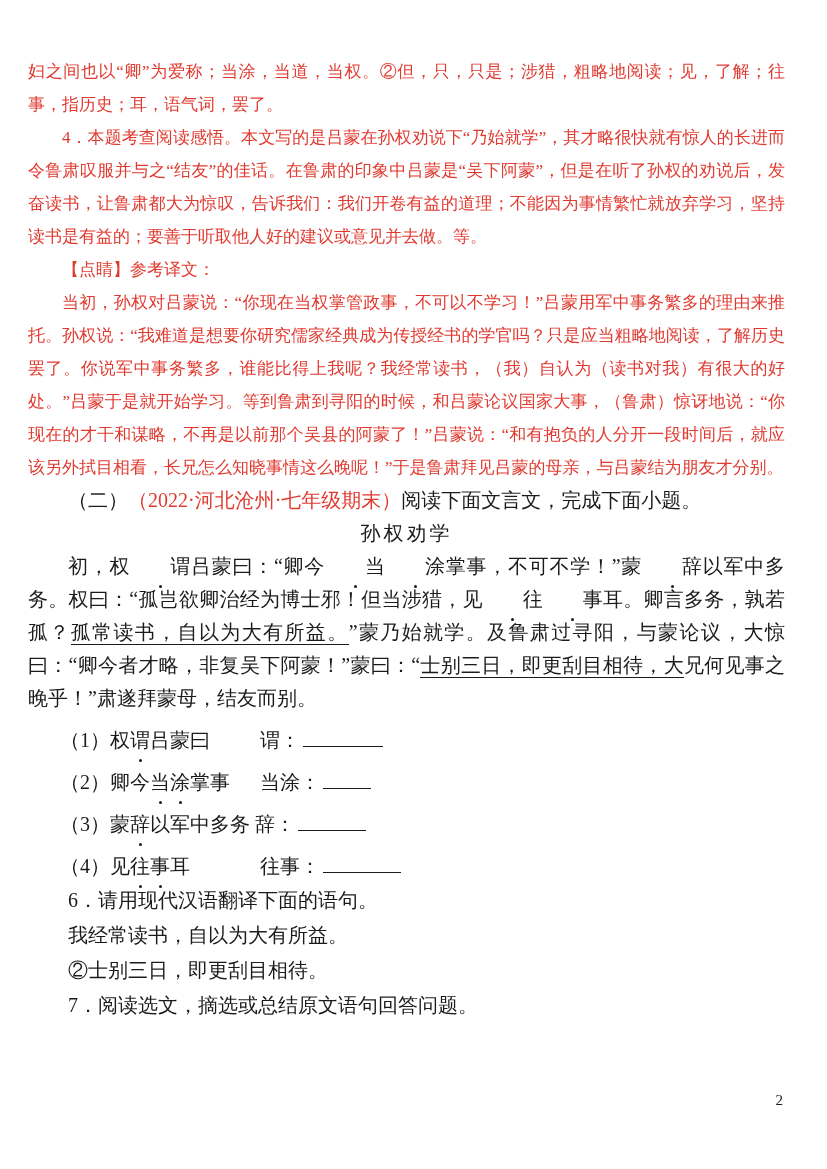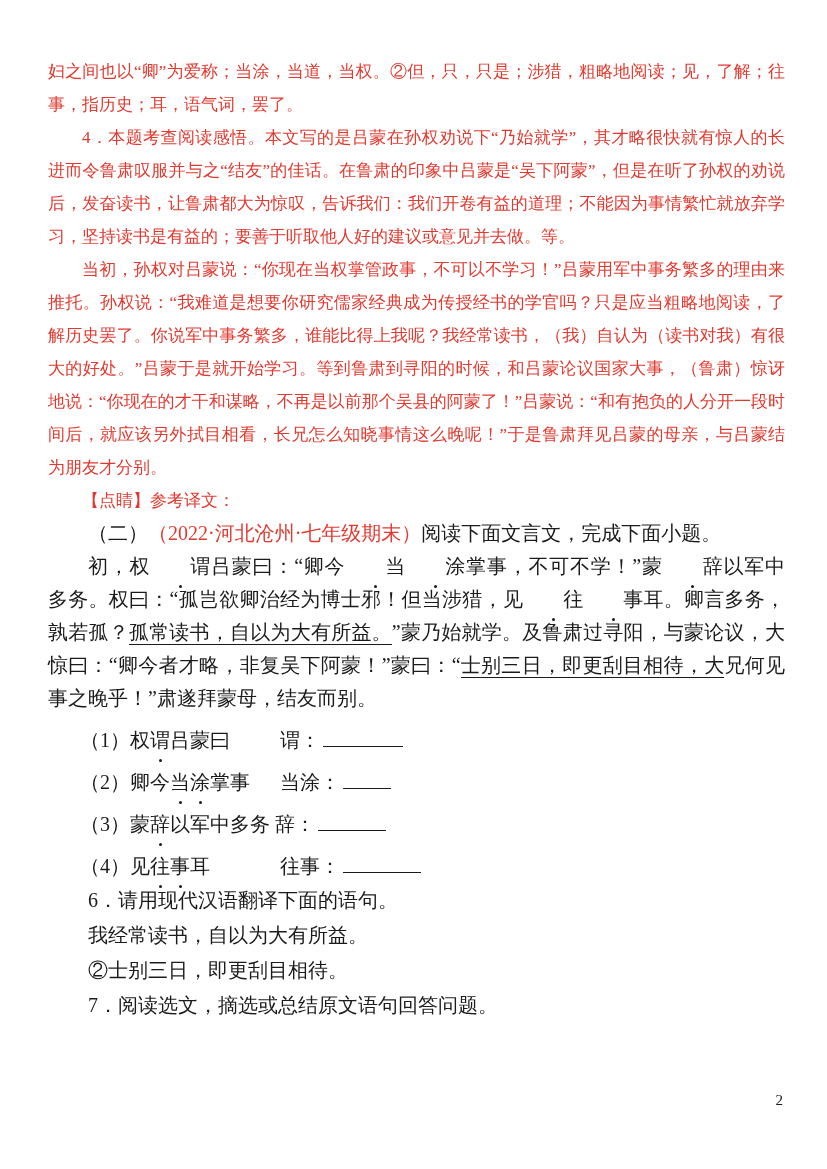--- a/index.html
+++ b/index.html
@@ -1,21 +1,21 @@
 <!DOCTYPE html>
 <html style="--red: #e03a30;"><head>
 <meta charset="utf-8">
 <style>
   html,body{margin:0;padding:0;background:#ffffff;}
   body{
     width:827px;height:1169px;position:relative;overflow:hidden;
     font-family:"Liberation Serif","DejaVu Serif",serif;
     color:#1b1b1b;
   }
-  .page{padding:55px 42px 0 48px;}
+  .page{padding:55px 42px 0 28px;}
   
   .red-section{color:var(--red,#e03a30);font-size:17px;line-height:33px;text-align:justify;}
   .red-section p{margin:0;}
   .indent{text-indent:2em;}
   
   .black-section{font-size:20px;line-height:33px;}
   .black-section p{margin:0;}
   .header-line{margin-top:41px;text-indent:2em;}
   .source{color:var(--red,#e03a30);}
   .passage-title{text-align:center;letter-spacing:3px;}
@@ -46,28 +46,29 @@
   .page-number{position:absolute;top:1092px;right:44px;font-size:15px;color:#1b1b1b;}
 </style>
 </head>
 <body style="color: rgb(27, 27, 27);">
 
 <div class="page">
 
   <section class="red-section">
     <p>妇之间也以“卿”为爱称；当涂，当道，当权。②但，只，只是；涉猎，粗略地阅读；见，了解；往事，指历史；耳，语气词，罢了。</p>
     <p class="indent">4．本题考查阅读感悟。本文写的是吕蒙在孙权劝说下“乃始就学”，其才略很快就有惊人的长进而令鲁肃叹服并与之“结友”的佳话。在鲁肃的印象中吕蒙是“吴下阿蒙”，但是在听了孙权的劝说后，发奋读书，让鲁肃都大为惊叹，告诉我们：我们开卷有益的道理；不能因为事情繁忙就放弃学习，坚持读书是有益的；要善于听取他人好的建议或意见并去做。等。</p>
+    <p class="indent">【点睛】参考译文：</p>
     <p class="indent">当初，孙权对吕蒙说：“你现在当权掌管政事，不可以不学习！”吕蒙用军中事务繁多的理由来推托。孙权说：“我难道是想要你研究儒家经典成为传授经书的学官吗？只是应当粗略地阅读，了解历史罢了。你说军中事务繁多，谁能比得上我呢？我经常读书，（我）自认为（读书对我）有很大的好处。”吕蒙于是就开始学习。等到鲁肃到寻阳的时候，和吕蒙论议国家大事，（鲁肃）惊讶地说：“你现在的才干和谋略，不再是以前那个吴县的阿蒙了！”吕蒙说：“和有抱负的人分开一段时间后，就应该另外拭目相看，长兄怎么知晓事情这么晚呢！”于是鲁肃拜见吕蒙的母亲，与吕蒙结为朋友才分别。</p>
-    <p class="indent">【点睛】参考译文：</p>
   </section>
 
   <section class="black-section">
 
     <p class="header-line"><span>（二）</span><span class="source">（2022·河北沧州·七年级期末）</span><span>阅读下面文言文，完成下面小题。</span></p>
 
+    <p class="passage-title">孙权劝学</p>
 
     <p class="passage indent"><span>初，权</span><span class="dot-char">谓</span><span>吕蒙曰：“卿今</span><span class="dot-char">当</span><span class="dot-char">涂</span><span>掌事，不可不学！”蒙</span><span class="dot-char">辞</span><span>以军中多务。权曰：“孤岂欲卿治经为博士邪！但当涉猎，见</span><span class="dot-char">往</span><span class="dot-char">事</span><span>耳。卿言多务，孰若孤？</span><span class="uline">孤常读书，自以为大有所益。</span><span>”蒙乃始就学。及鲁肃过寻阳，与蒙论议，大惊曰：“卿今者才略，非复吴下阿蒙！”蒙曰：“</span><span class="uline">士别三日，即更刮目相待，大</span><span>兄何见事之晚乎！”肃遂拜蒙母，结友而别。</span></p>
 
     <div>
 
       <div class="q5-row"><span class="q5-num">（1）</span><span class="q5-phrase min150"><span>权</span><span class="dot-char">谓</span><span>吕蒙曰</span></span><span>谓：</span><span class="blank w80"></span></div>
 
       <div class="q5-row"><span class="q5-num">（2）</span><span class="q5-phrase min150"><span>卿今</span><span class="dot-char">当</span><span class="dot-char">涂</span><span>掌事</span></span><span>当涂：</span><span class="blank w48"></span></div>
 
       <div class="q5-row"><span class="q5-num">（3）</span><span class="q5-phrase"><span>蒙</span><span class="dot-char">辞</span><span>以军中多务</span></span>&nbsp;<span>辞：</span><span class="blank w68"></span></div>

